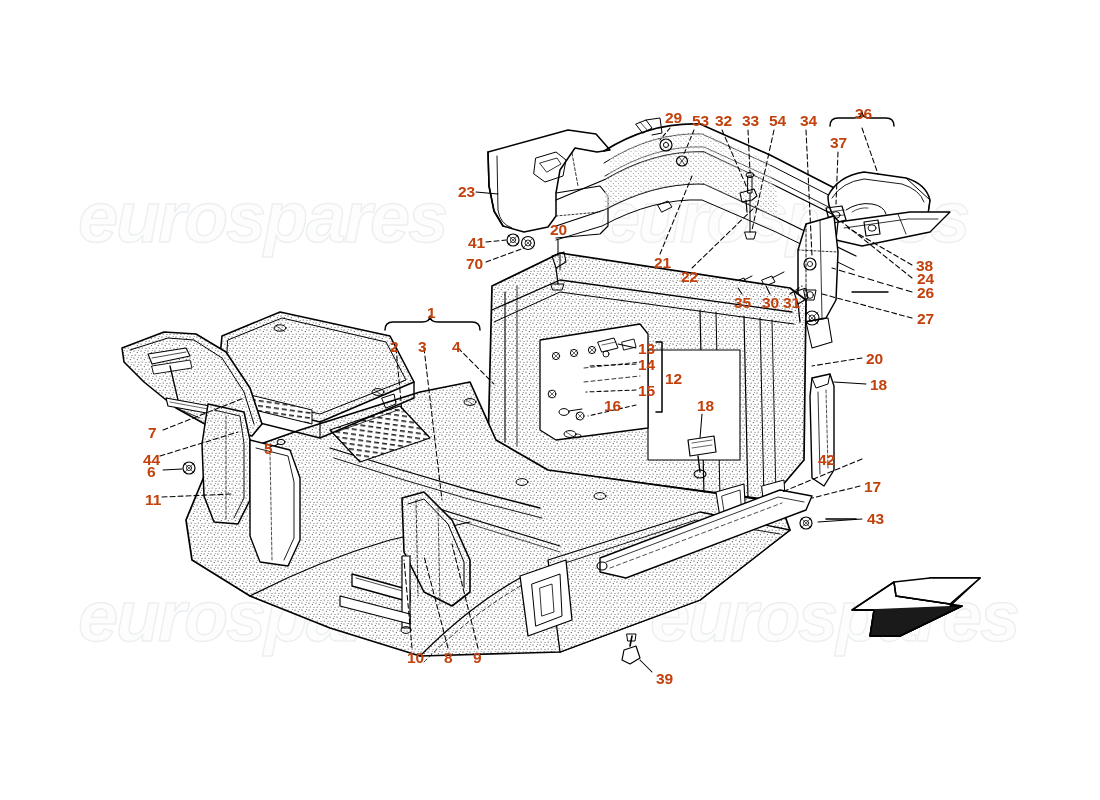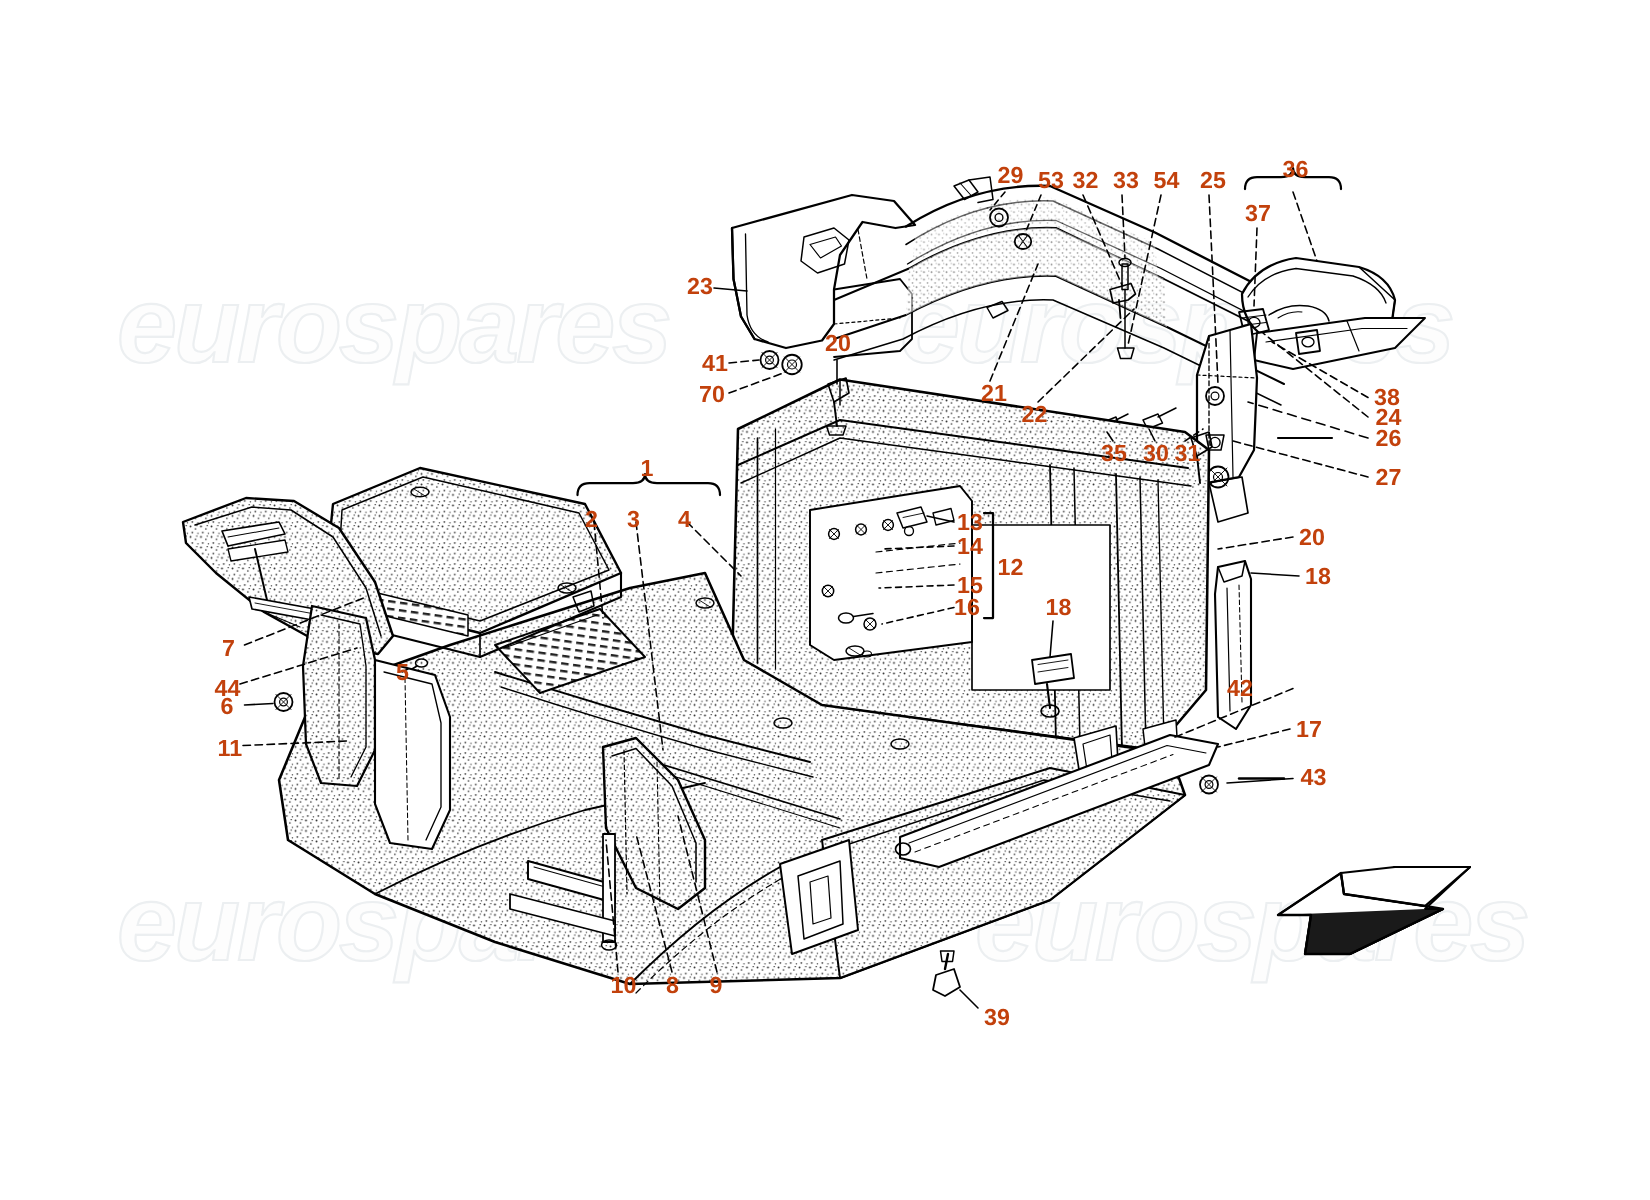--- a/index.html
+++ b/index.html
@@ -419,31 +419,31 @@
   <div class="lbl" style="left:147px;top:464px">6</div>
   <div class="lbl" style="left:148px;top:425px">7</div>
   <div class="lbl" style="left:444px;top:650px">8</div>
   <div class="lbl" style="left:473px;top:650px">9</div>
   <div class="lbl" style="left:407px;top:650px">10</div>
   <div class="lbl" style="left:145px;top:492px">11</div>
   <div class="lbl" style="left:665px;top:371px">12</div>
   <div class="lbl" style="left:638px;top:341px">13</div>
   <div class="lbl" style="left:638px;top:357px">14</div>
   <div class="lbl" style="left:638px;top:383px">15</div>
-  <div class="lbl" style="left:636px;top:398px">16</div>
+  <div class="lbl" style="left:604px;top:398px">16</div>
   <div class="lbl" style="left:864px;top:479px">17</div>
   <div class="lbl" style="left:870px;top:377px">18</div>
   <div class="lbl" style="left:697px;top:398px">18</div>
   <div class="lbl" style="left:550px;top:222px">20</div>
   <div class="lbl" style="left:866px;top:351px">20</div>
   <div class="lbl" style="left:654px;top:255px">21</div>
   <div class="lbl" style="left:681px;top:269px">22</div>
   <div class="lbl" style="left:458px;top:184px">23</div>
   <div class="lbl" style="left:917px;top:271px">24</div>
-  <div class="lbl" style="left:800px;top:113px">25</div>
+  <div class="lbl" style="left:800px;top:113px">34</div>
   <div class="lbl" style="left:917px;top:285px">26</div>
   <div class="lbl" style="left:917px;top:311px">27</div>
   <div class="lbl" style="left:692px;top:113px">53</div>
   <div class="lbl" style="left:665px;top:110px">29</div>
   <div class="lbl" style="left:762px;top:295px">30</div>
   <div class="lbl" style="left:783px;top:295px">31</div>
   <div class="lbl" style="left:715px;top:113px">32</div>
   <div class="lbl" style="left:742px;top:113px">33</div>
   <div class="lbl" style="left:769px;top:113px">54</div>
   <div class="lbl" style="left:734px;top:295px">35</div>

